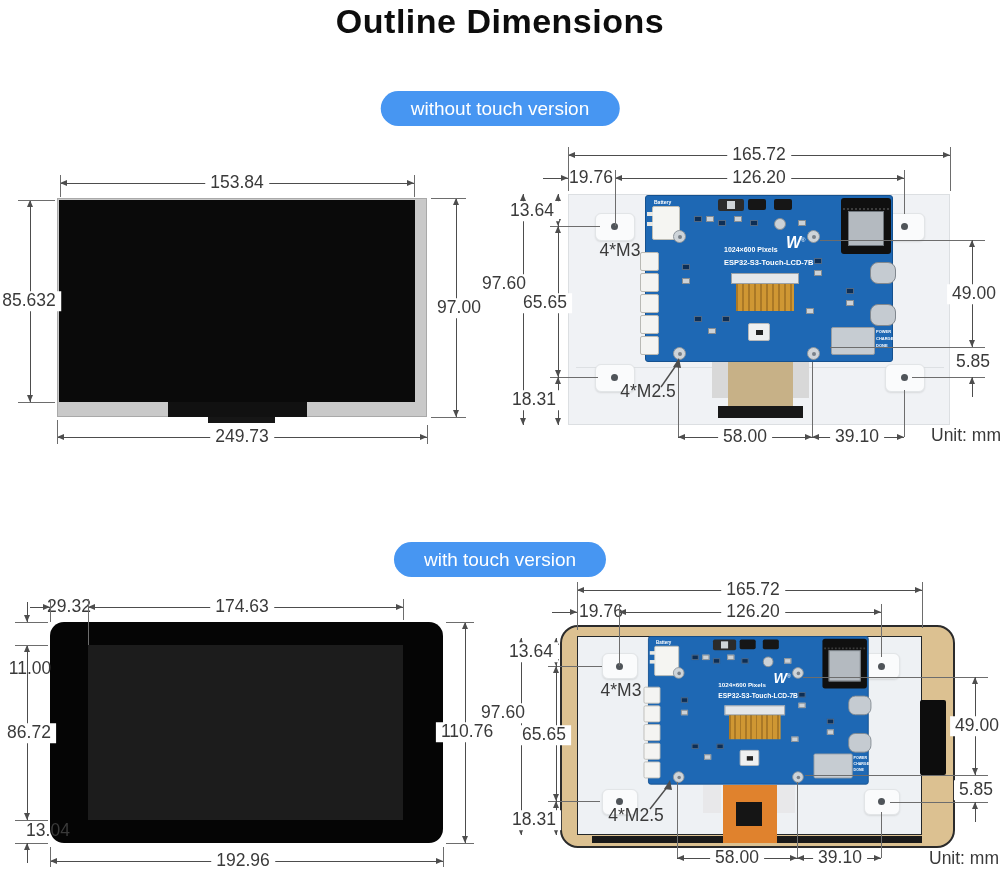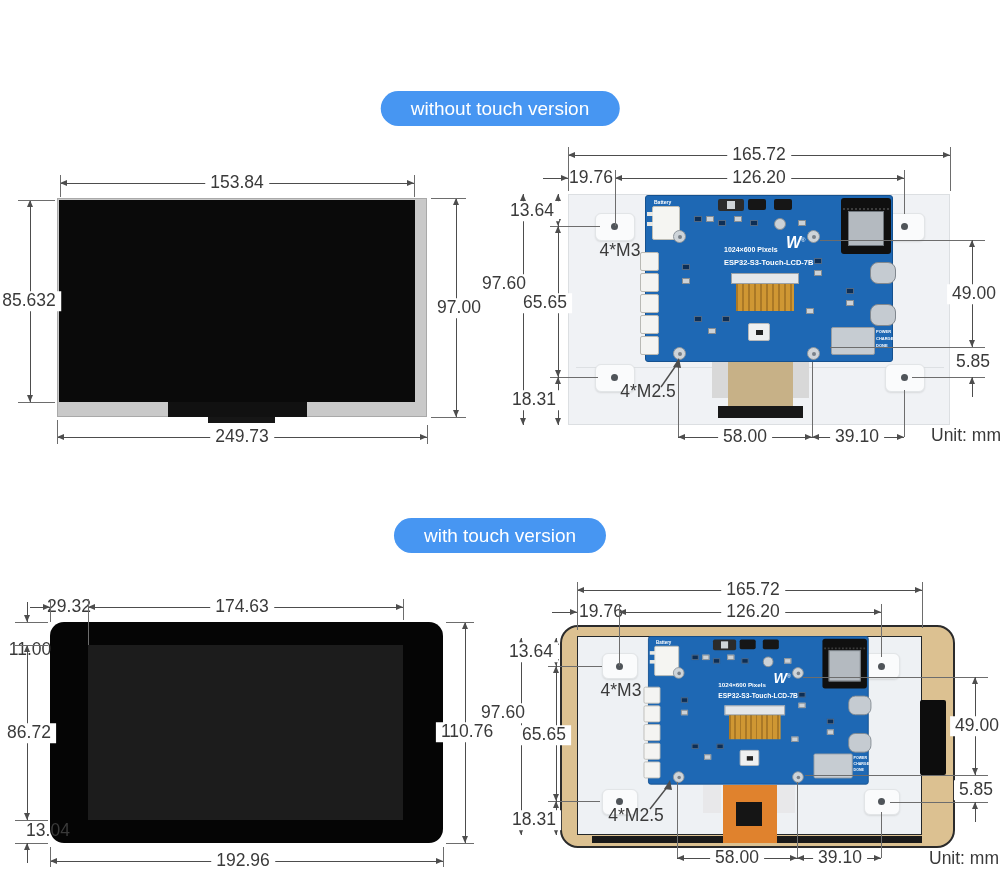--- a/index.html
+++ b/index.html
@@ -47,20 +47,21 @@
        border:1px solid #b9b9b4;border-radius:2px;}
   .usbc{position:absolute;background:#c5cbd1;border:1px solid #81888f;border-radius:8px;}
   
   .lineart{position:absolute;}
 </style>
 </head>
 <body>
 
 <div id="canvas">
 
+  <div class="title">Outline Dimensions</div>
   <div class="badge" style="top:91px;">without touch version</div>
 
   <div class="abs" style="left:57px;top:198px;width:370px;height:219px;background:#c9c9c9;border:1px solid #a9a9a9;box-sizing:border-box;"></div>
   <div class="abs" style="left:59px;top:200px;width:356px;height:202px;background:#0a0a0a;"></div>
   <div class="abs" style="left:168px;top:402px;width:139px;height:15px;background:#111;"></div>
   <div class="abs" style="left:208px;top:417px;width:67px;height:6px;background:#161616;"></div>
 
   <div class="dh" style="left:60px;top:183px;width:354px;"></div>
   <div class="ext" style="left:60px;top:175px;width:1px;height:22px;"></div>
   <div class="ext" style="left:414px;top:175px;width:1px;height:22px;"></div>
@@ -210,35 +211,35 @@
   <div class="lab bg" style="left:745px;top:437px;">58.00</div>
   <div class="dh" style="left:812px;top:437px;width:92px;"></div>
   <div class="lab bg" style="left:857px;top:437px;">39.10</div>
   <div class="lab" style="left:648px;top:392px;">4*M2.5</div>
   <svg class="lineart" style="left:655px;top:354px;" width="30" height="36">
     <line x1="6" y1="33" x2="22" y2="10" stroke="#4d4d4d" stroke-width="1.4"></line>
     <polygon points="24,4 18,13 26,14" fill="#4d4d4d"></polygon>
   </svg>
   <div class="lab" style="left:966px;top:436px;">Unit: mm</div>
 
-  <div class="badge" style="top:518px;">with touch version</div>
+  <div class="badge" style="top:542px;">with touch version</div>
 
   <div class="abs" style="left:50px;top:622px;width:393px;height:221px;background:#050505;border-radius:14px;"></div>
   <div class="abs" style="left:88px;top:645px;width:315px;height:175px;background:#1c1c1c;"></div>
 
   <div class="dh na" style="left:30px;top:607px;width:20px;"></div>
   <div class="lab" style="left:69px;top:607px;">29.32</div>
   <div class="dh" style="left:88px;top:607px;width:315px;"></div>
   <div class="lab bg" style="left:242px;top:607px;">174.63</div>
   <div class="ext" style="left:50px;top:599px;width:1px;height:23px;"></div>
   <div class="ext" style="left:88px;top:599px;width:1px;height:46px;"></div>
   <div class="ext" style="left:403px;top:599px;width:1px;height:21px;"></div>
 
   <div class="dv na" style="left:27px;top:602px;height:20px;"></div>
-  <div class="lab" style="left:30px;top:650px;">11.00</div>
+  <div class="lab" style="left:30px;top:669px;">11.00</div>
   <div class="ext" style="left:15px;top:622px;width:33px;height:1px;"></div>
   <div class="dv" style="left:27px;top:645px;height:175px;"></div>
   <div class="lab bg" style="left:29px;top:733px;">86.72</div>
   <div class="ext" style="left:15px;top:645px;width:33px;height:1px;"></div>
   <div class="ext" style="left:15px;top:820px;width:33px;height:1px;"></div>
   <div class="lab" style="left:48px;top:831px;">13.04</div>
   <div class="ext" style="left:15px;top:843px;width:33px;height:1px;"></div>
   <div class="dv nb" style="left:27px;top:843px;height:20px;"></div>
 
   <div class="dv" style="left:465px;top:622px;height:221px;"></div>

